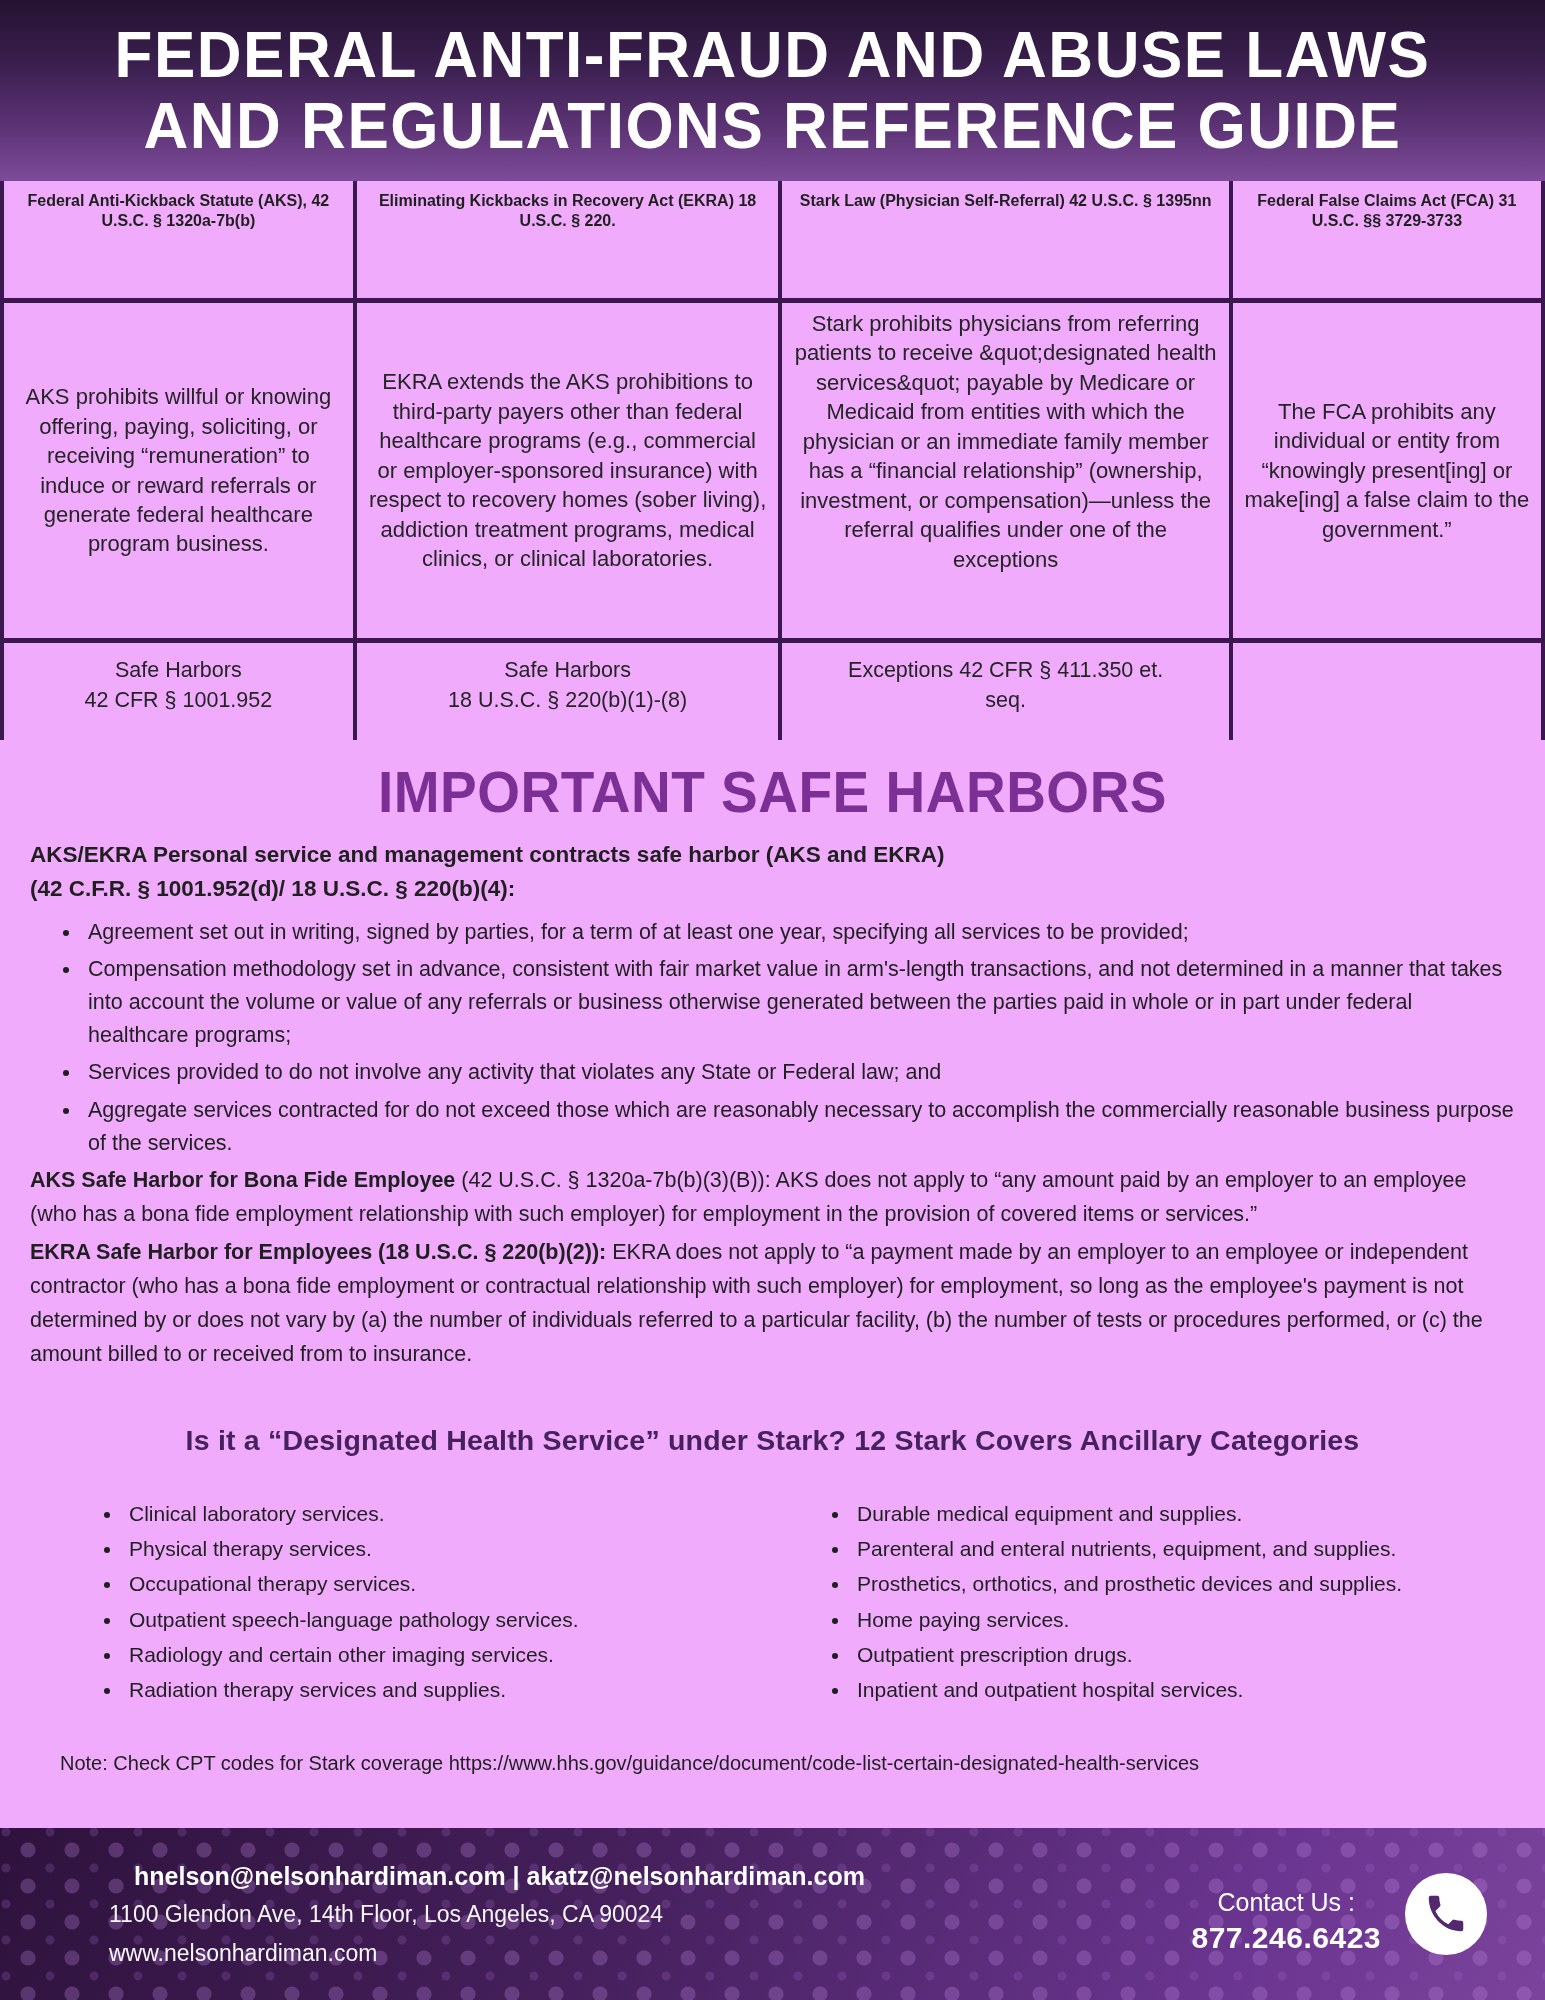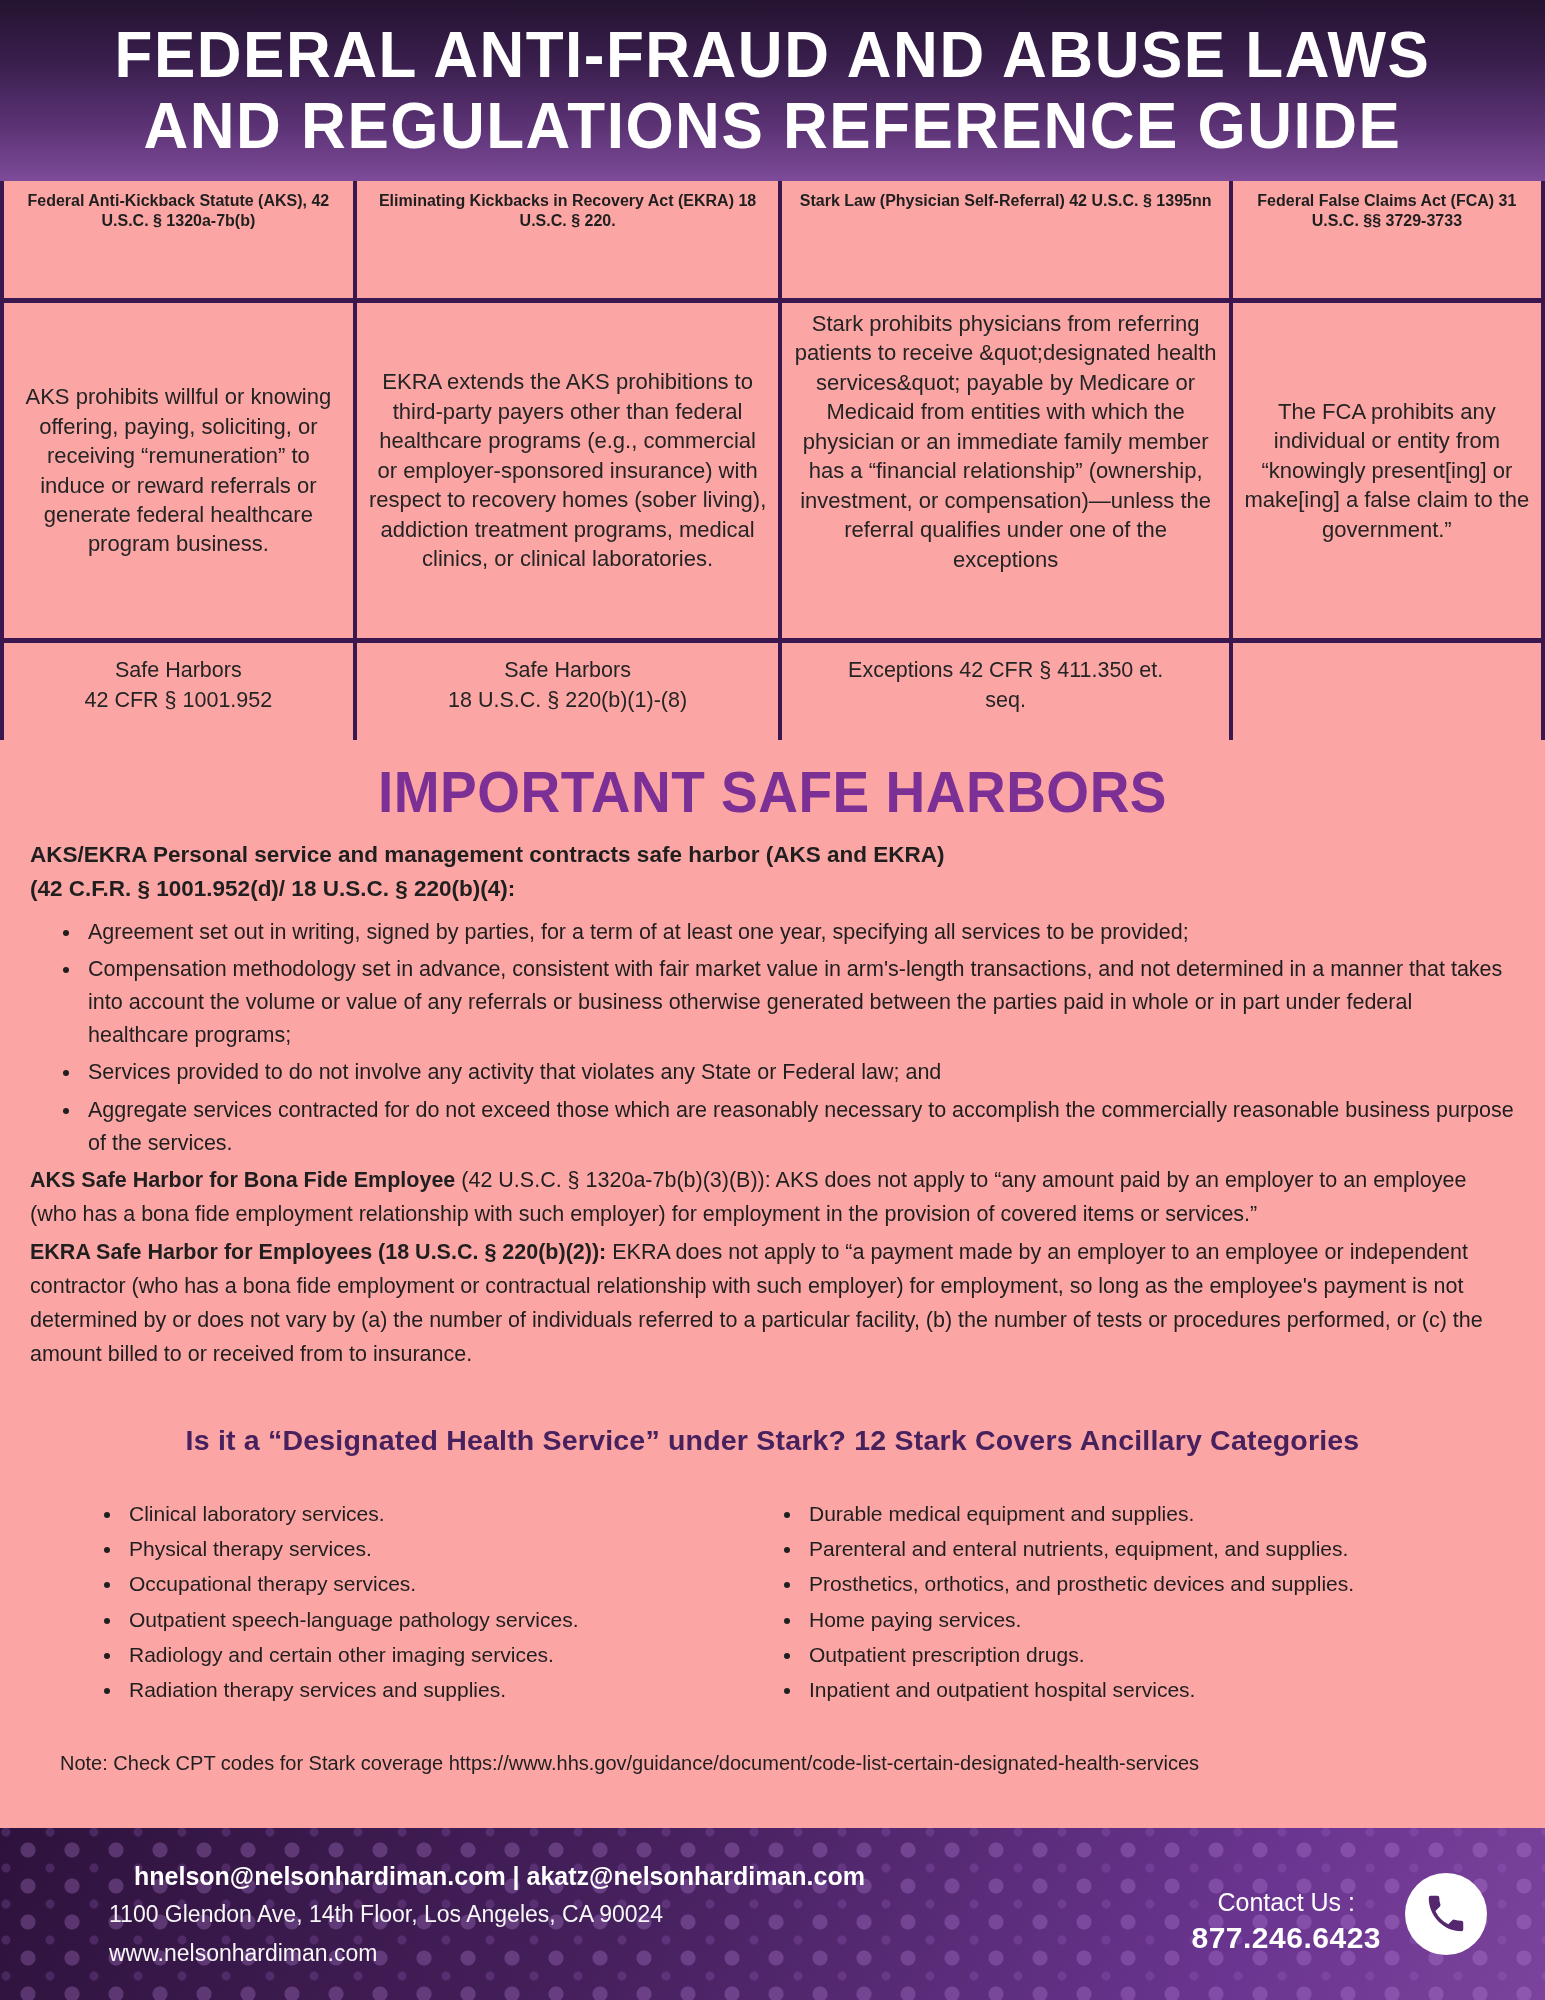--- a/index.html
+++ b/index.html
@@ -1,18 +1,18 @@
 <!DOCTYPE html>
 <html><head>
 <meta charset="utf-8">
 <style>
   * { margin:0; padding:0; box-sizing:border-box; }
   html,body { background:#ffffff; }
   body { font-family:"Liberation Sans", sans-serif; color:#1f1f1f; }
-  .page { position:relative; width:1545px; height:2000px; background:#fca5a5; overflow:hidden; }
+  .page { position:relative; width:1545px; height:2000px; background:#f0abfc; overflow:hidden; }
 
   
   .banner {
     height:181px; width:100%;
     background:linear-gradient(to bottom, #241330 0%, #3a1f4e 35%, #5c3375 70%, #7d4b9a 100%);
     display:flex; flex-direction:column; align-items:center; justify-content:center;
   }
   .banner-line {
     color:#ffffff; font-weight:800; font-size:62px; line-height:1.13;
     letter-spacing:1.5px; text-align:center; transform:scaleY(1.05);
@@ -48,21 +48,21 @@
   .sh-bullets { margin:10px 0 2px 0; padding-left:52px; }
   .sh-bullets li { font-size:21.5px; line-height:1.52; margin-bottom:5px; padding-left:6px; }
   .sh-par { font-size:21.5px; line-height:1.58; margin-top:4px; }
   .sh-par b { font-weight:700; }
 
   
   .stark-heading {
     margin-top:52px; text-align:center;
     color:#46215e; font-size:28.5px; font-weight:700; letter-spacing:0.2px;
   }
-  .dhs-columns { display:flex; margin-top:44px; }
+  .dhs-columns { display:flex; margin-top:44px;gap:48px; }
   .dhs-col { list-style:disc; }
   .dhs-col li { font-size:21px; line-height:1.2; margin-bottom:10px; padding-left:6px; }
   .dhs-left { margin-left:123px; width:560px; }
   .dhs-right { margin-left:120px; width:640px; }
   .note-line { margin-top:40px; padding-left:60px; font-size:20px; color:#1f1f1f; }
 
   
   .footer {
     position:absolute; left:0; right:0; bottom:0; height:172px;
     background-image:

